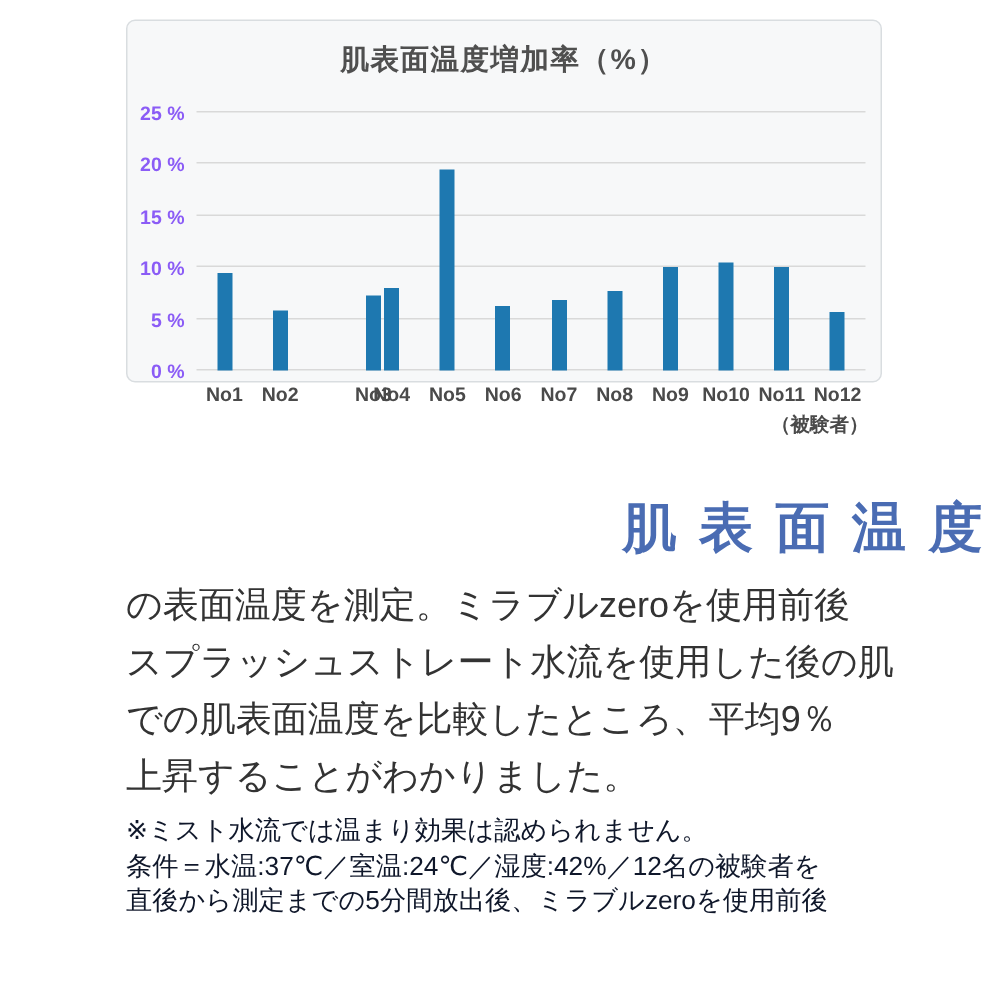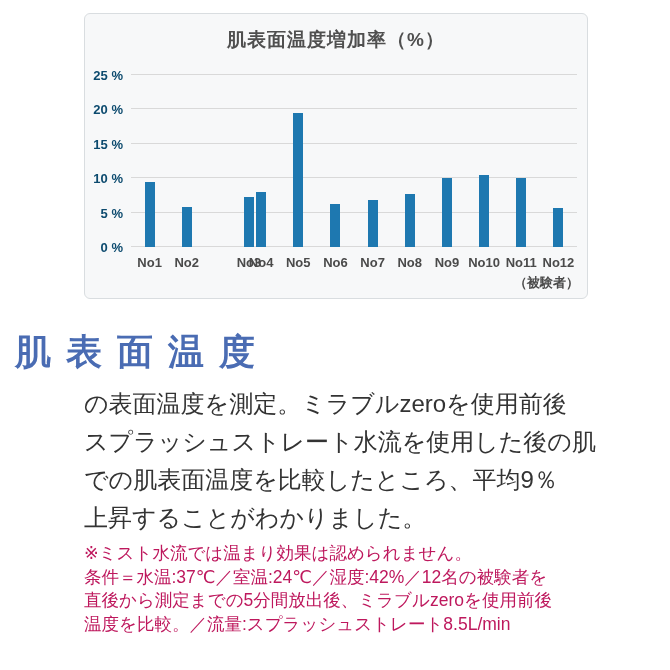--- a/index.html
+++ b/index.html
@@ -2,59 +2,59 @@
 <html><head>
 <meta charset="utf-8">
 <style>
   html,body{margin:0;padding:0;background:#ffffff;}
   .page{
     position:relative;width:670px;height:670px;background:#ffffff;overflow:hidden;
     font-family:"Liberation Sans","DejaVu Sans",sans-serif;
   }
   
   .chart-card{
-    position:absolute;left:84px;top:13px;width:504px;height:286px;
+    position:absolute;left:84px;top:13px;width:504px;height:242px;
     background:#f7f8f9;border:1px solid #d9dde0;border-radius:6px;
     box-sizing:border-box;
   }
   .chart-title{
     position:absolute;top:13px;left:0;right:0;text-align:center;
     font-size:19px;font-weight:bold;color:#4f4f4f;letter-spacing:1px;
   }
   .plot{
     position:absolute;left:46px;top:61px;width:446px;height:172px;
   }
   .gridline{position:absolute;left:0;right:0;height:1px;background:#d9d9d9;}
   .ytick{
     position:absolute;left:-46px;width:38px;text-align:right;
-    font-size:13px;font-weight:bold;color:#0c4a6e;white-space:nowrap;
+    font-size:13px;font-weight:bold;color:#8b5cf6;white-space:nowrap;
   }
   .cell{position:absolute;top:0;height:100%;}
   .bar{position:absolute;bottom:0;left:50%;transform:translateX(-50%);width:10px;}
   .xtick{
     position:absolute;top:calc(100% + 8px);left:-6px;right:-6px;text-align:center;
     font-size:13px;font-weight:bold;color:#4a4a4a;
   }
   .unit-note{
     position:absolute;right:8px;top:260px;
     font-size:13px;font-weight:600;color:#4a4a4a;margin-left:36px;
   }
   
   .heading{
-    position:absolute;left:0;right:0;top:328px;margin:0;text-align:left;
+    position:absolute;left:0;right:0;top:328px;margin:0;text-align:right;
     font-size:36px;font-weight:bold;color:#4a6cb3;
     letter-spacing:15px;text-indent:15px;
   }
   .body-text{
     position:absolute;left:84px;top:385px;width:512px;
     font-size:24px;line-height:38px;color:#333333;
   }
   .footnote{
     position:absolute;left:84px;top:542px;width:516px;
-    font-size:17.5px;line-height:23.5px;color:#be185d;
+    font-size:17.5px;line-height:23.5px;color:#0f172a;
   }
   .line{white-space:nowrap;}
 </style>
 </head>
 <body>
 
 <div class="page">
 
   <div class="chart-card">
     <div class="chart-title">肌表面温度増加率（%）</div>
@@ -129,16 +129,15 @@
     <div class="line">の表面温度を測定。ミラブルzeroを使用前後</div>
     <div class="line">スプラッシュストレート水流を使用した後の肌</div>
     <div class="line">での肌表面温度を比較したところ、平均9％</div>
     <div class="line">上昇することがわかりました。</div>
   </div>
 
   <div class="footnote">
     <div class="line">※ミスト水流では温まり効果は認められません。</div>
     <div class="line">条件＝水温:37℃／室温:24℃／湿度:42%／12名の被験者を</div>
     <div class="line">直後から測定までの5分間放出後、ミラブルzeroを使用前後</div>
-    <div class="line">温度を比較。／流量:スプラッシュストレート8.5L/min</div>
   </div>
 
 </div>
 
 </body></html>

